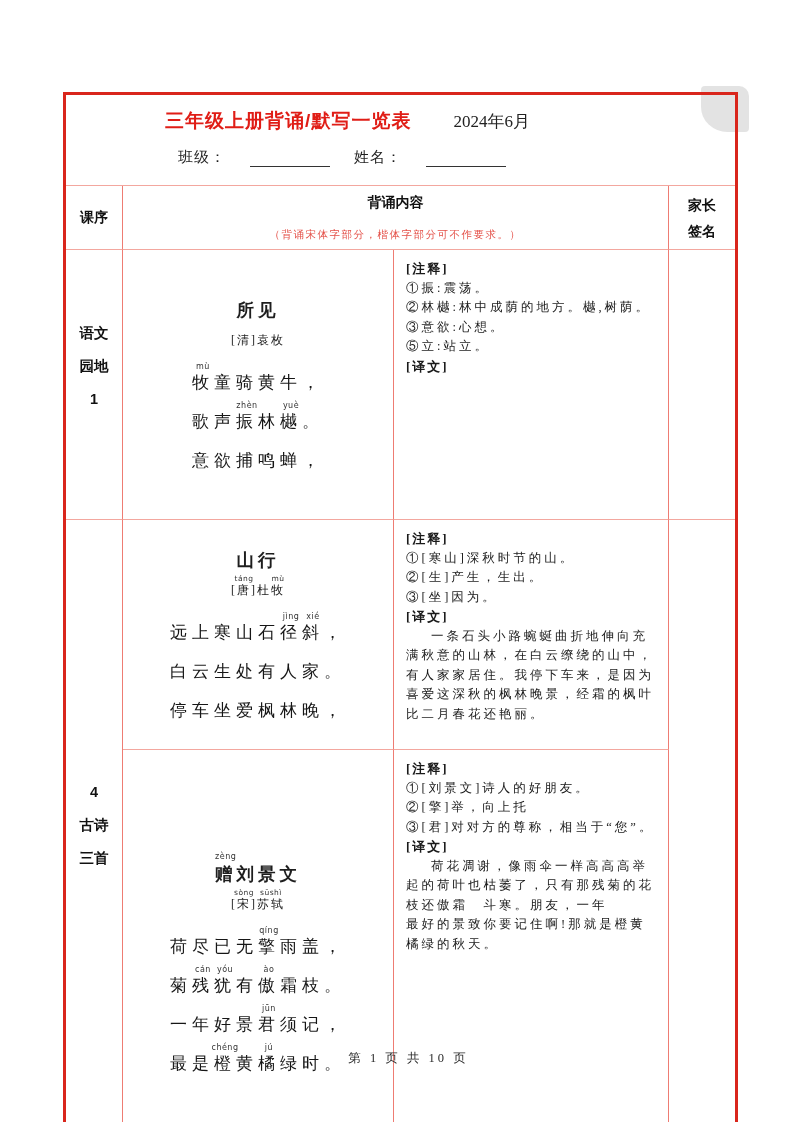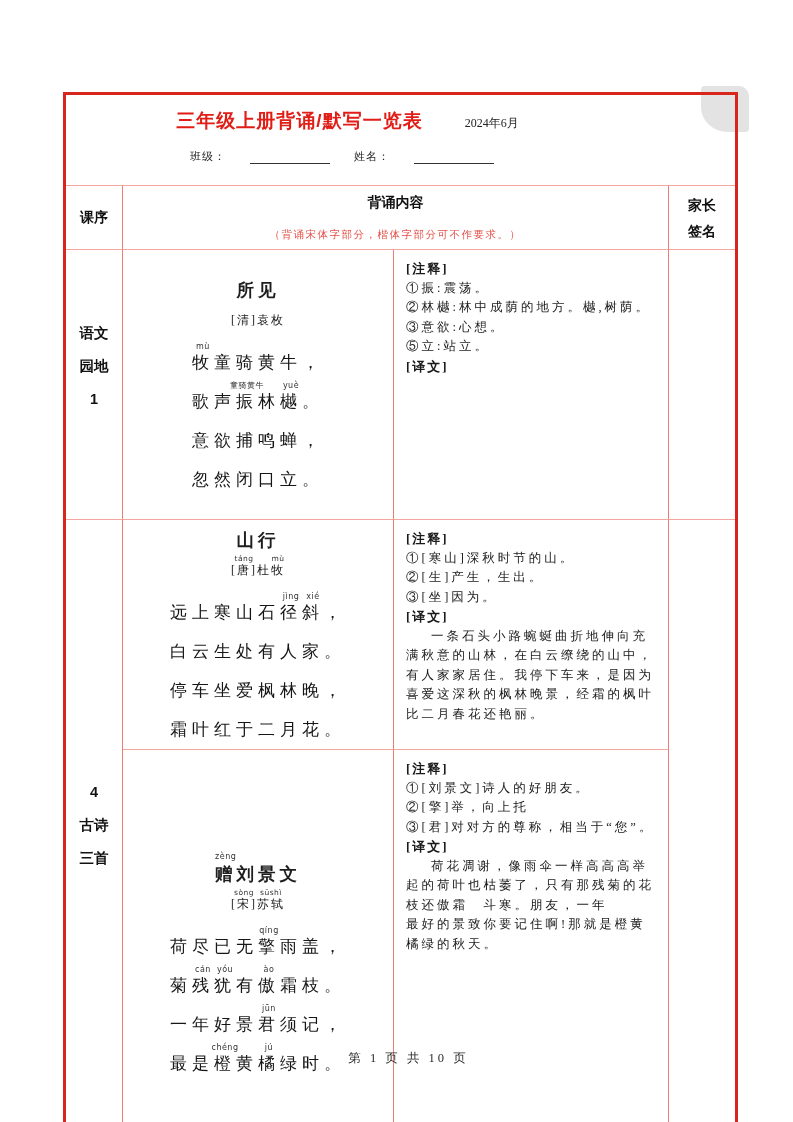--- a/index.html
+++ b/index.html
@@ -13,23 +13,23 @@
         grid-template-rows:91px 64px 270px 230px auto;}
   .cell{box-sizing:border-box;min-width:0;min-height:0;}
   .bR{border-right:1.5px solid #ee7c73;}
   .bB{border-bottom:1.5px solid #f3a79f;}
 
   
   .c-title{grid-area:1/1/2/5;display:flex;flex-direction:column;padding-top:13px;}
   .title-line{display:flex;justify-content:center;align-items:baseline;gap:42px;padding-right:106px;}
   .doc-title{font-family:"Liberation Sans",sans-serif;font-weight:bold;font-size:19px;
              letter-spacing:1px;color:#e01d16;}
-  .doc-date{font-size:12px;color:#222;text-align:center;}
+  .doc-date{font-size:17px;color:#222;text-align:center;}
   .class-line{display:flex;justify-content:center;align-items:flex-end;gap:24px;
-              padding-right:117px;margin-top:14px;font-size:11px;letter-spacing:1px;}
+              padding-right:117px;margin-top:14px;font-size:15px;letter-spacing:1px;}
   .blank{display:inline-block;width:80px;border-bottom:1.2px solid #333;height:15px;}
 
   
   .hcell{display:flex;flex-direction:column;align-items:center;justify-content:center;
          font-family:"Liberation Sans",sans-serif;font-weight:bold;font-size:14px;color:#111;}
   .c-h-order{grid-area:2/1/3/2;justify-content:center;}
   .c-h-content{grid-area:2/2/3/4;gap:16px;}
   .c-h-sign{grid-area:2/4/3/5;line-height:26px;}
   .content-note{font-family:"Liberation Serif",serif;font-weight:normal;font-size:10.5px;
                 color:#e45048;letter-spacing:1.5px;}
@@ -122,30 +122,27 @@
 
     <div class="cell bR bB pcell c-poem1">
       <div class="poem-title"><span class="seg">所见</span></div>
       <div class="poem-author"><span class="seg">[清]袁枚</span></div>
       <div class="poem-line">
           <span class="seg">牧<span class="rt">mù</span></span>
           <span class="seg">童骑黄牛，</span>
         </div>
       <div class="poem-line">
           <span class="seg">歌声</span>
-          <span class="seg">振<span class="rt">童骑黄牛</span></span>
+          <span class="seg">振<span class="rt">zhèn</span></span>
           <span class="seg">林</span>
           <span class="seg">樾<span class="rt">yuè</span></span>
           <span class="seg">。</span>
         </div>
       <div class="poem-line">
           <span class="seg">意欲捕鸣蝉，</span>
-        </div>
-      <div class="poem-line">
-          <span class="seg">忽然闭口立。</span>
         </div>
     </div>
     <div class="cell bR bB ncell c-notes1">
         <div class="note-head">[注释]</div>
         <div class="note-line">①振:震荡。</div>
         <div class="note-line">②林樾:林中成荫的地方。樾,树荫。</div>
         <div class="note-line">③意欲:心想。</div>
         <div class="note-line">⑤立:站立。</div>
         <div class="note-head">[译文]</div>
       </div>
@@ -158,23 +155,20 @@
           <span class="seg">远上寒山石</span>
           <span class="seg">径<span class="rt">jìng</span></span>
           <span class="seg">斜<span class="rt">xié</span></span>
           <span class="seg">，</span>
         </div>
       <div class="poem-line">
           <span class="seg">白云生处有人家。</span>
         </div>
       <div class="poem-line">
           <span class="seg">停车坐爱枫林晚，</span>
-        </div>
-      <div class="poem-line">
-          <span class="seg">霜叶红于二月花。</span>
         </div>
     </div>
     <div class="cell bR bB ncell c-notes2">
         <div class="note-head">[注释]</div>
         <div class="note-line">①[寒山]深秋时节的山。</div>
         <div class="note-line">②[生]产生，生出。</div>
         <div class="note-line">③[坐]因为。</div>
         <div class="note-head">[译文]</div>
         <div class="note-para">一条石头小路蜿蜒曲折地伸向充满秋意的山林，在白云缭绕的山中，有人家家居住。我停下车来，是因为喜爱这深秋的枫林晚景，经霜的枫叶比二月春花还艳丽。</div>
       </div>

